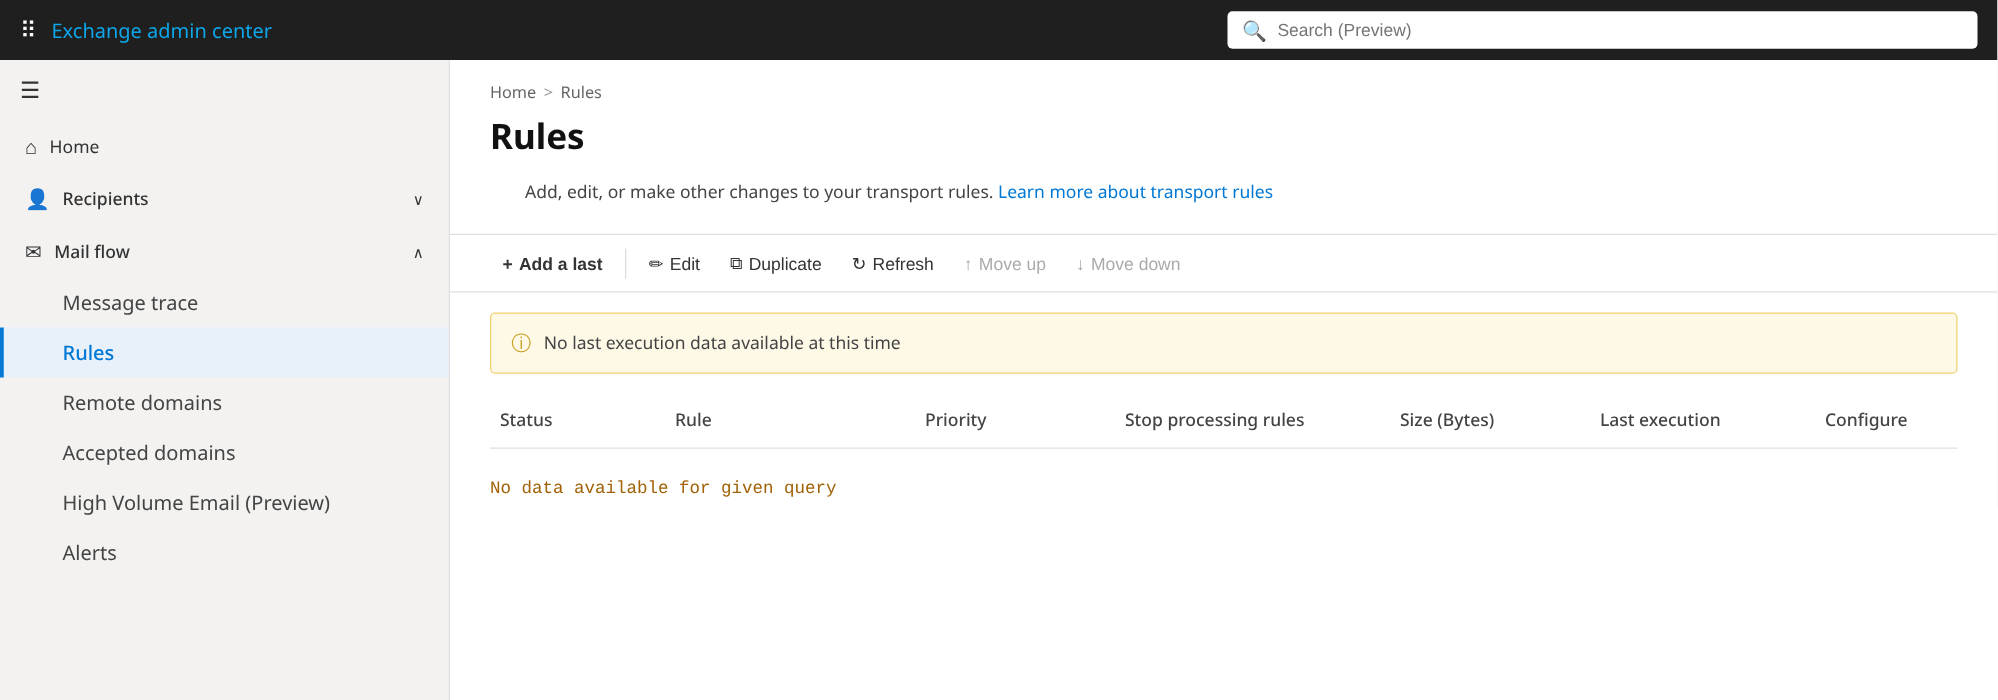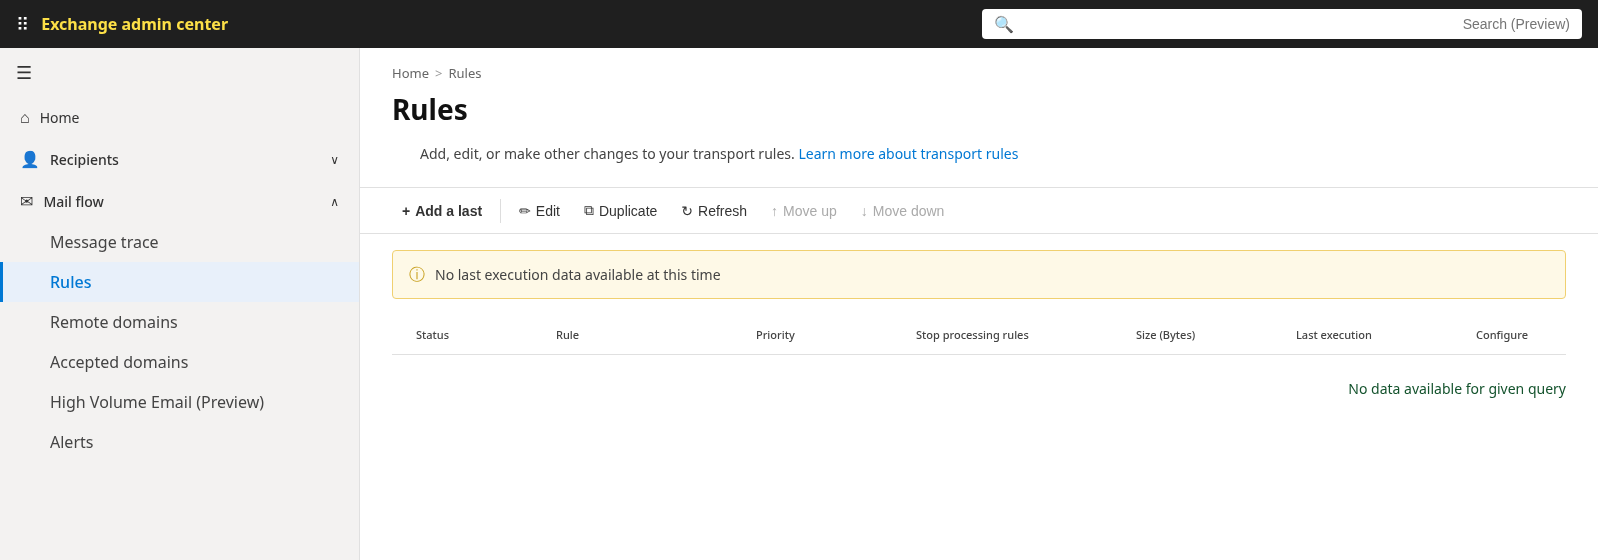--- a/index.html
+++ b/index.html
@@ -14,41 +14,40 @@
       padding: 0 16px;
       gap: 12px;
       flex-shrink: 0;
     }
     .topbar-grid-icon {
       color: #fff;
       font-size: 18px;
       cursor: pointer;
     }
     .topbar-title {
-      color: #fde047;
+      color: #0ea5e9;
       font-size: 16px;
-      font-weight: 700;
+      font-weight: 400;
       flex: 1;
     }
     .topbar-search {
       display: flex;
       align-items: center;
       background: #fff;
       border-radius: 4px;
       padding: 4px 12px;
       width: 600px;
       gap: 8px;
     }
     .topbar-search input {
       border: none;
       outline: none;
       font-size: 14px;
       color: #0f766e;
       width: 100%;
-      text-align: right;
     }
     .search-icon-char { color: #666; font-size: 16px; }
 
     
     .main-layout {
       display: flex;
       flex: 1;
       overflow: hidden;
     }
 
@@ -178,31 +177,31 @@
     .table-container {
       padding: 0 32px;
     }
     .table-header {
       display: grid;
       grid-template-columns: 140px 200px 160px 220px 160px 180px 140px;
       border-bottom: 1px solid #e0e0e0;
       padding: 8px 0;
     }
     .table-col-header {
-      font-size: 11px;
+      font-size: 14px;
       color: #444;
       font-weight: 500;
       padding: 4px 8px;
-      margin-left: 16px;
     }
     .no-data {
-      text-align: right;
+      text-align: left;
       padding: 24px 32px;
-      color: #14532d;
-      font-size: 14px;
+      color: #a16207;
+      font-size: 14px;
+      font-family: Liberation Mono, monospace;
     }
   </style>
 </head>
 <body>
 
 <div class="topbar">
   <span class="topbar-grid-icon">⠿</span>
   <span class="topbar-title">Exchange admin center</span>
   <div class="topbar-search">
     <span class="search-icon-char">🔍</span>

